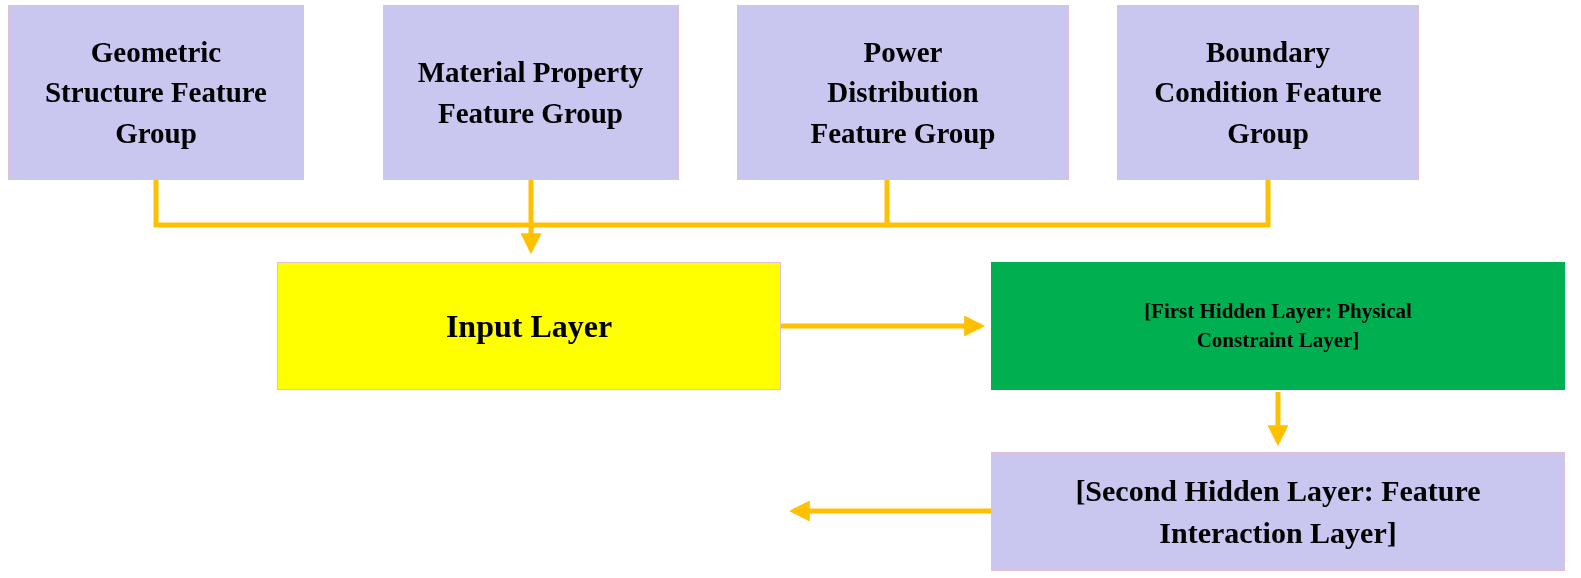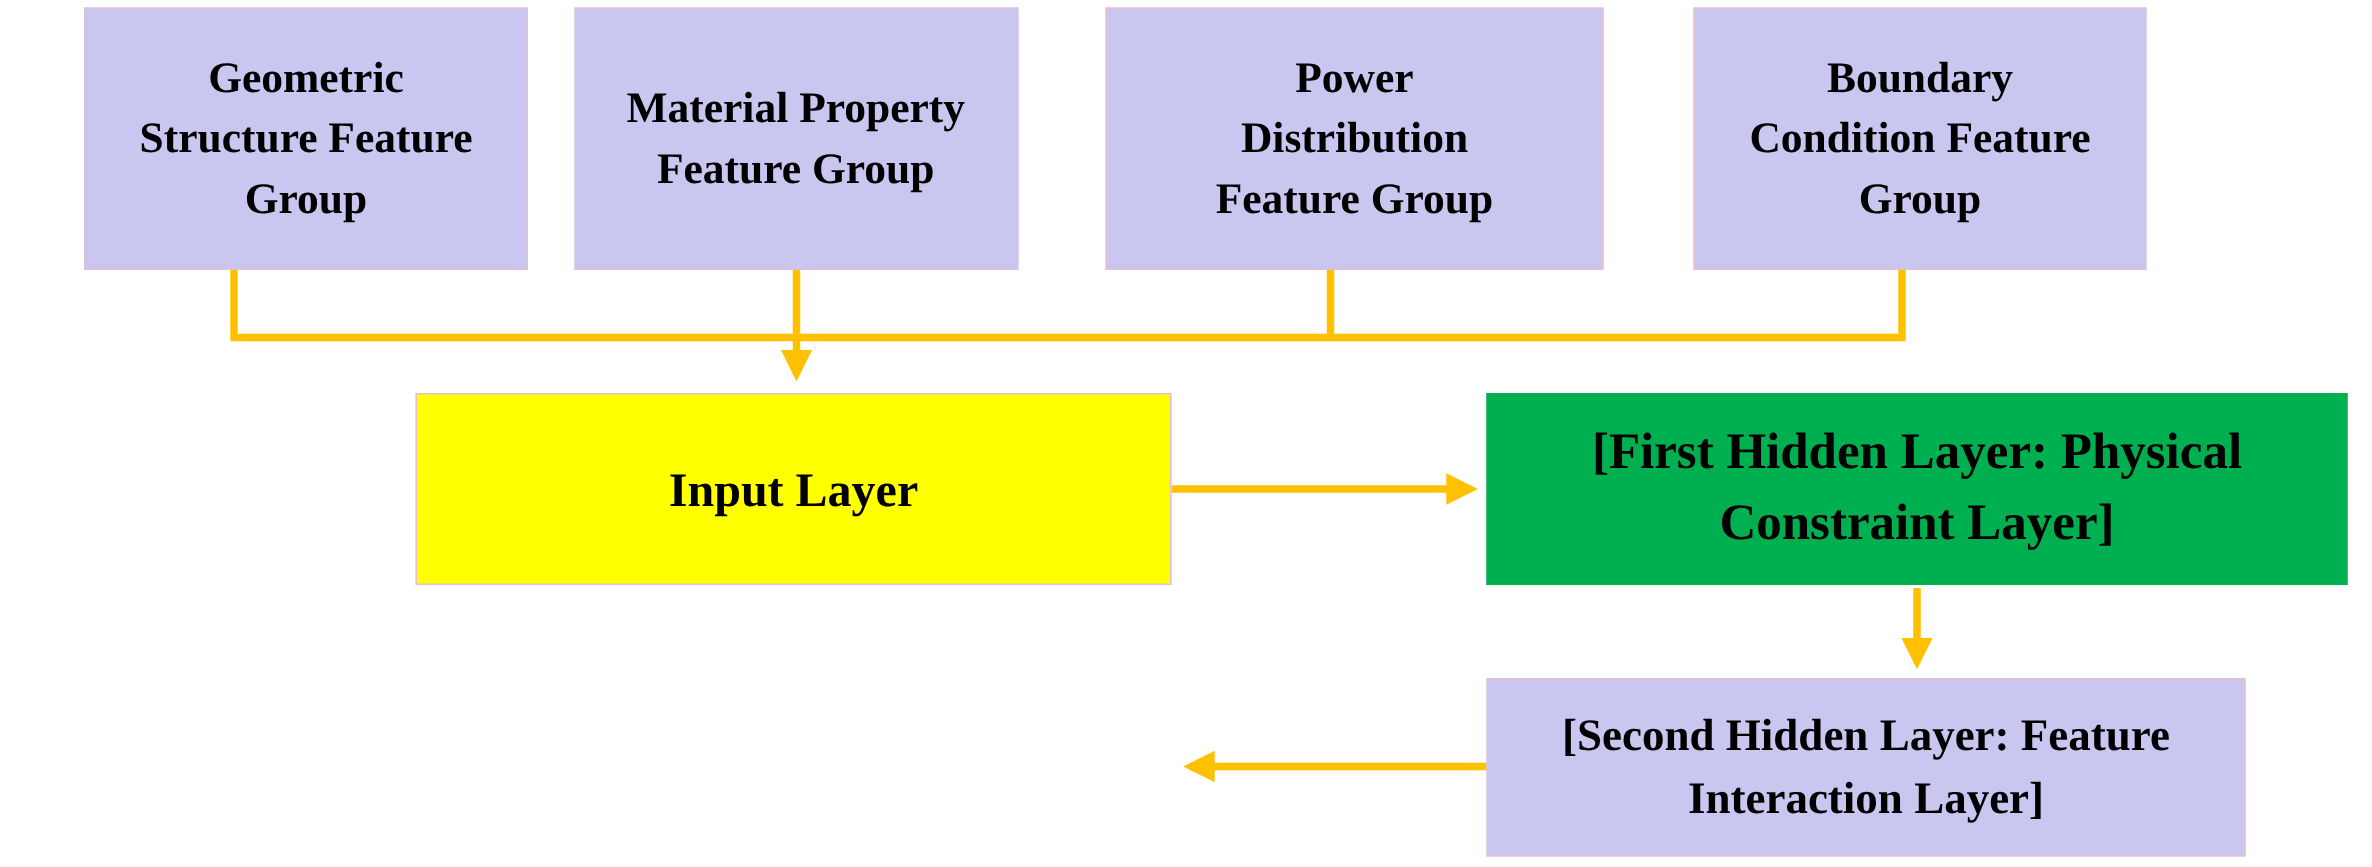--- a/index.html
+++ b/index.html
@@ -31,37 +31,37 @@
     box-sizing:border-box;
     border:1px solid var(--feature-border);
     line-height:1.38;
   }
   .feature{
     background:var(--feature-fill);
     width:296px;height:175px;top:5px;
     font-size:29px;
     padding:0 14px;
   }
-  .n-fg1{left:8px;margin-left:48px;}
+  .n-fg1{left:8px;}
   .n-fg2{left:383px;padding-left:13px;}
   .n-fg3{left:737px;width:332px;}
-  .n-fg4{left:1117px;width:302px;margin-left:12px;}
+  .n-fg4{left:1117px;width:302px;}
   .n-input{
     left:277px;top:262px;width:504px;height:128px;
     background:var(--input-fill);
     font-size:32px;
   }
   .n-hidden1{
     left:991px;top:262px;width:574px;height:128px;
     background:var(--hidden1-fill);
-    font-size:34px;
+    font-size:21px;
     border-color:var(--hidden1-fill);
   }
   .n-hidden2{
-    left:991px;top:452px;width:506px;height:119px;
+    left:991px;top:452px;width:574px;height:119px;
     background:var(--feature-fill);
     font-size:30px;
   }
   .n-output{
     left:277px;top:452px;width:504px;height:119px;
     background:var(--feature-fill);
     font-size:31px;
   }
   .wires{
     position:absolute;left:0;top:0;width:1581px;height:578px;

